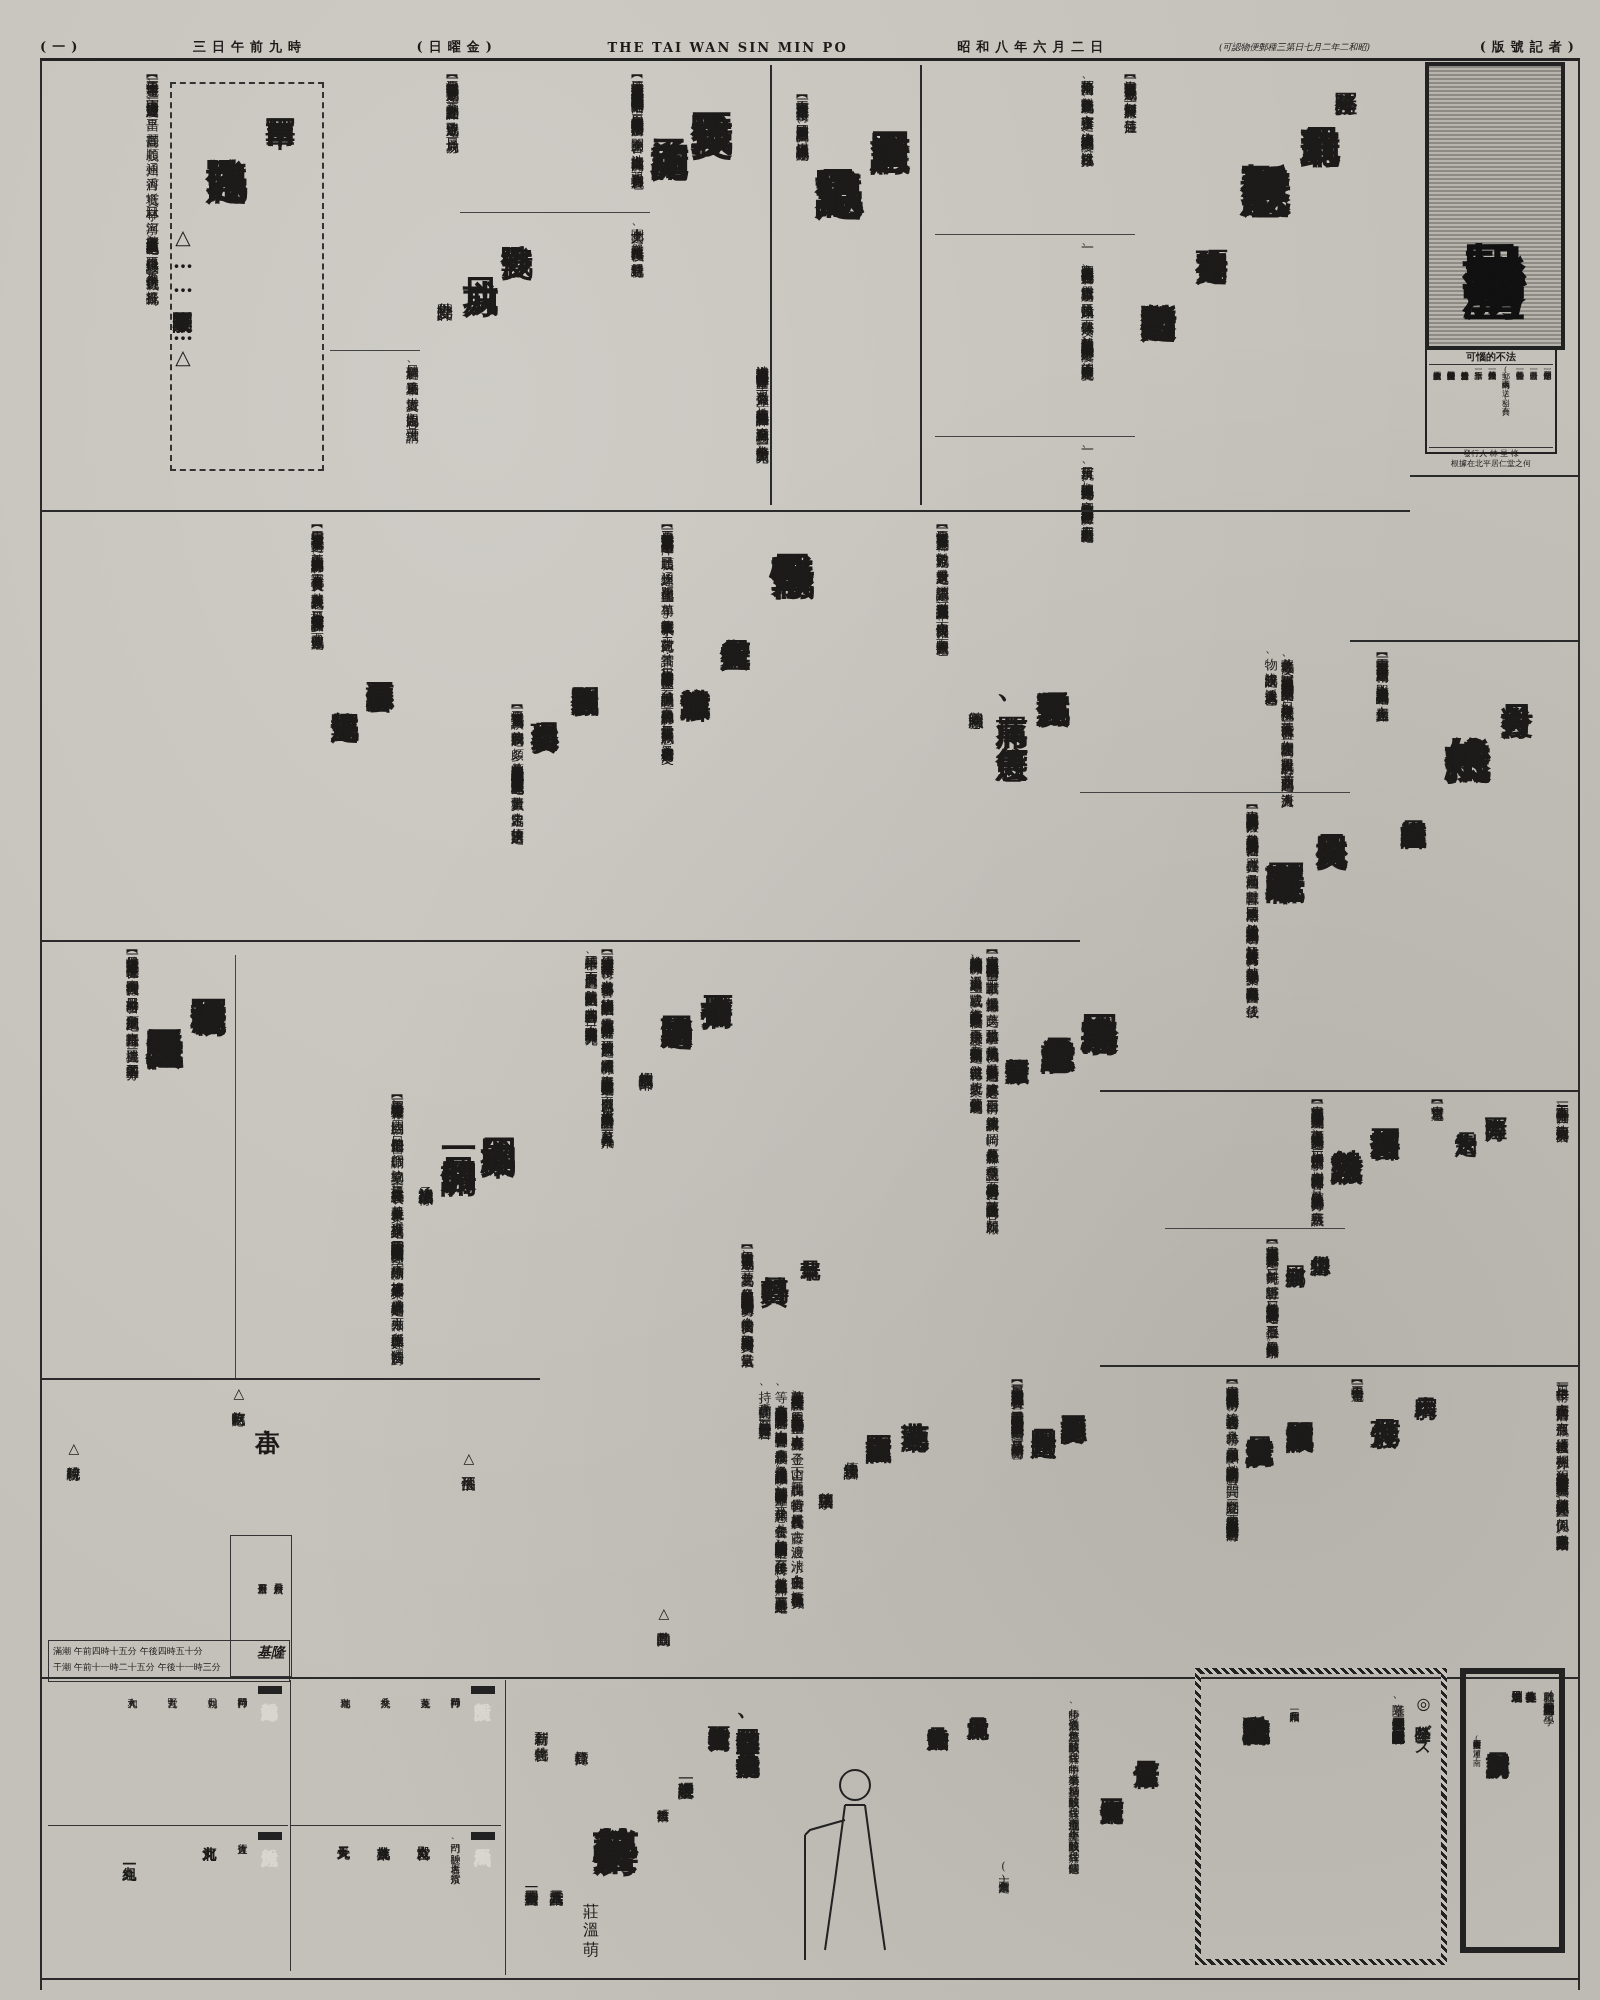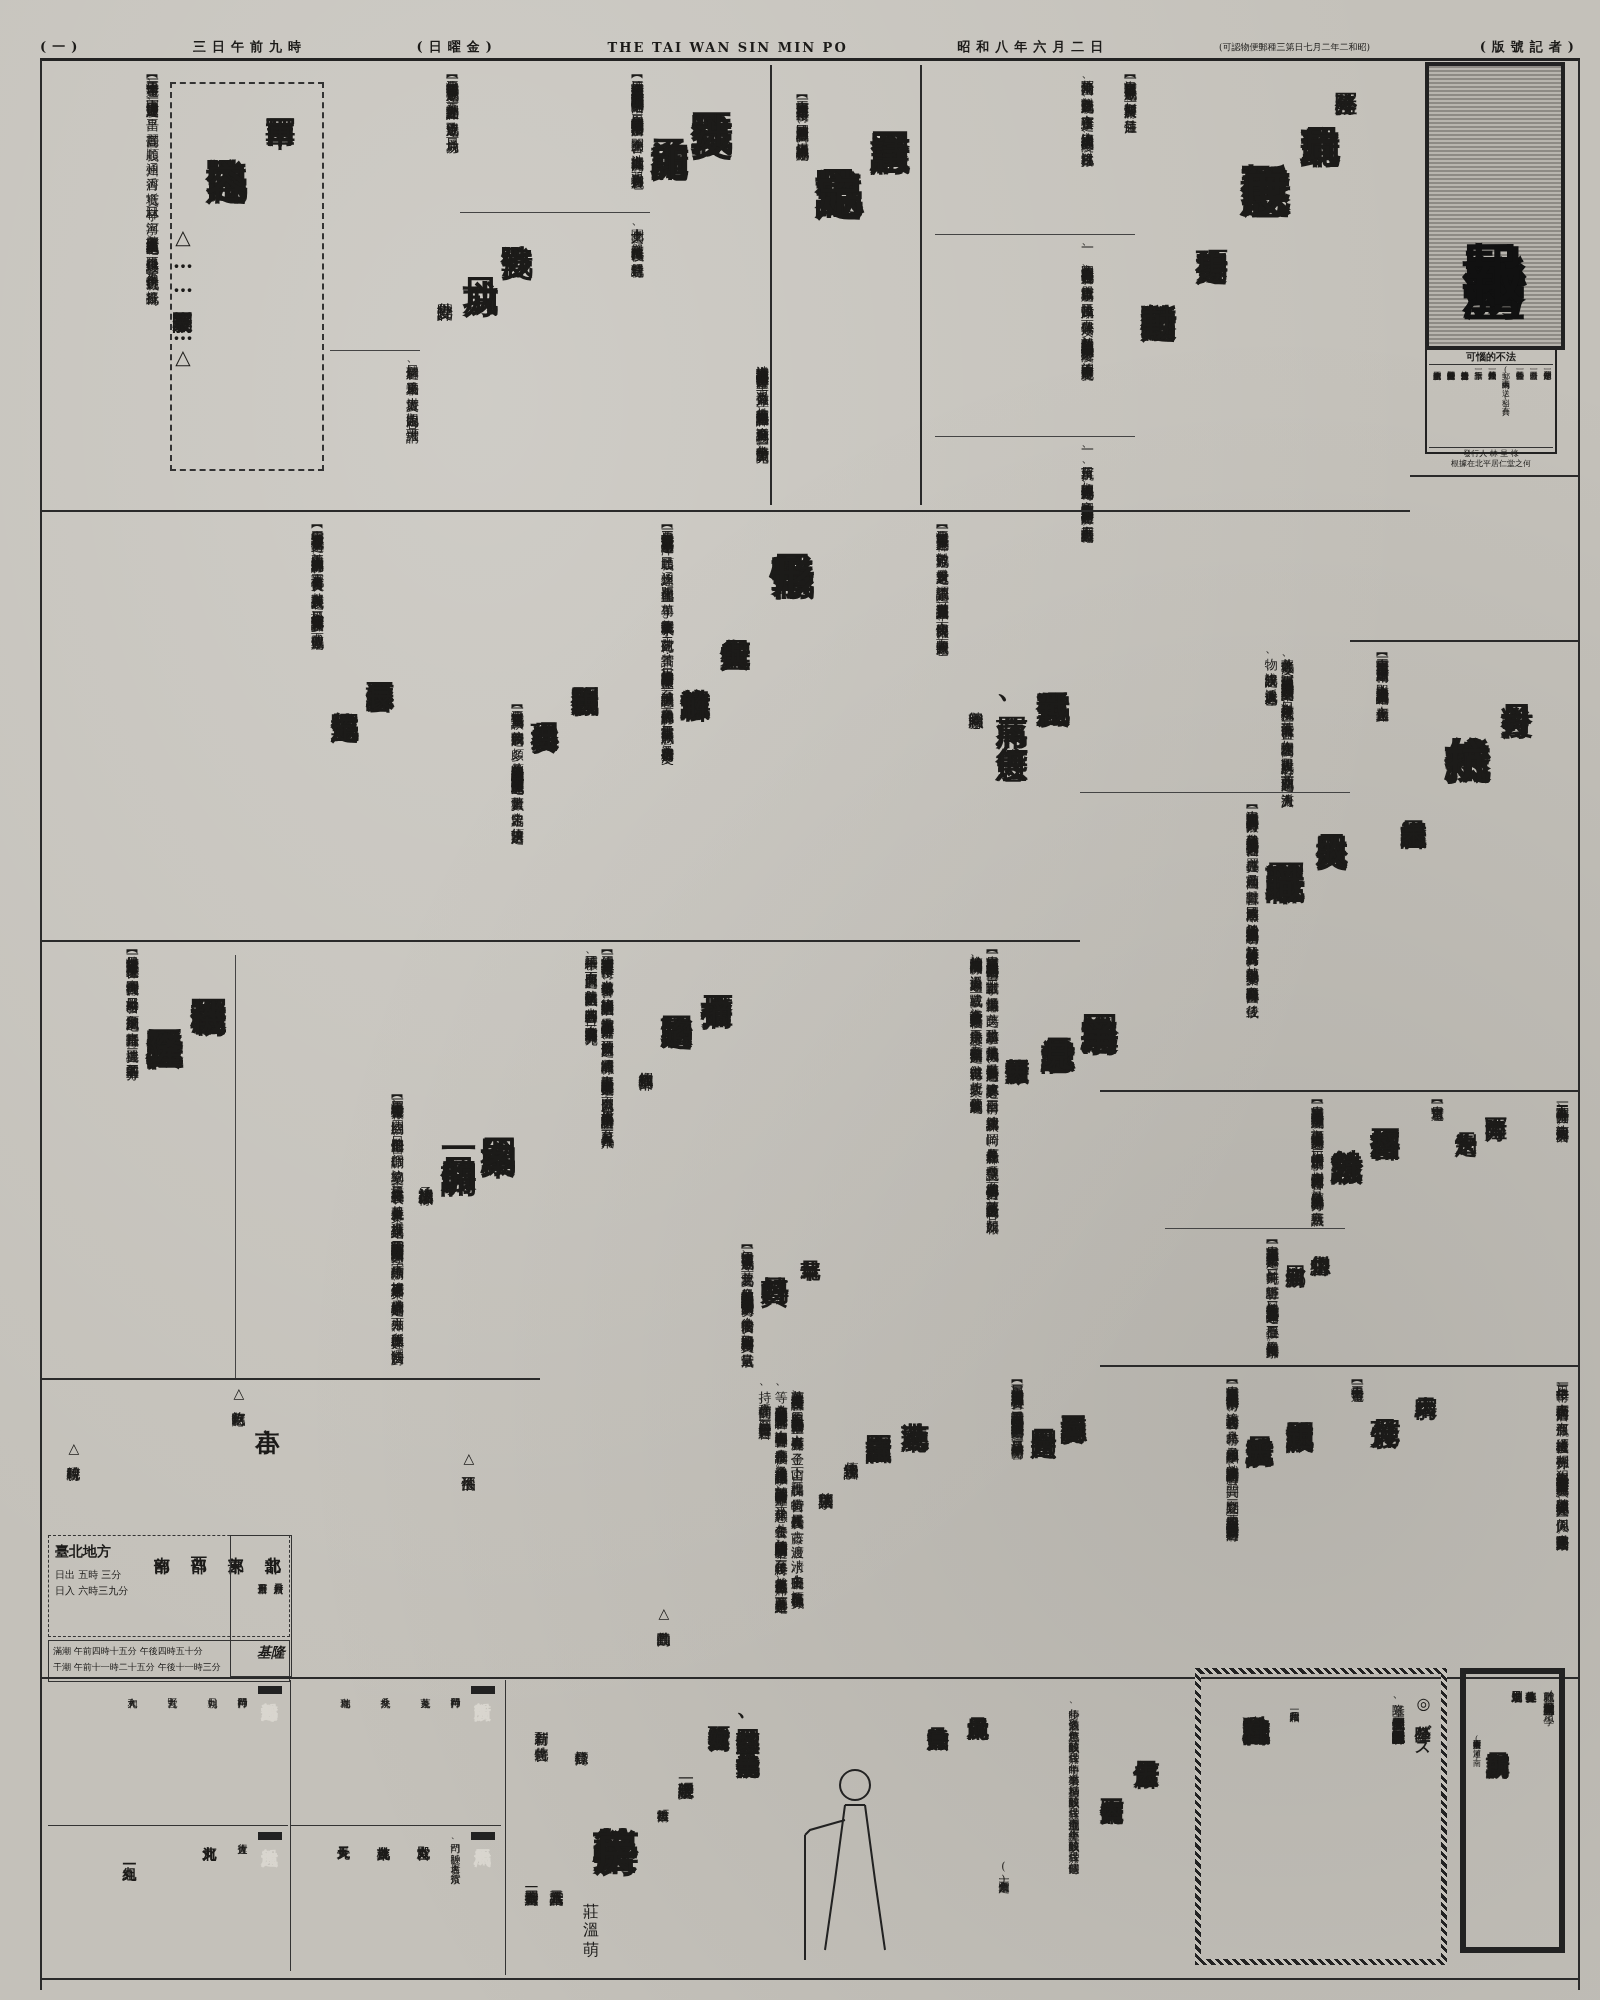--- a/index.html
+++ b/index.html
@@ -61,21 +61,21 @@
 <body>
 
 <div class="paper">
 
   <div class="masthead-bar">
     <span>(一)</span>
     <span>三日午前九時</span>
     <span>(日曜金)</span>
     <span style="letter-spacing:2px;">THE TAI WAN SIN MIN PO</span>
     <span>昭和八年六月二日</span>
-    <span style="font-size:9px;letter-spacing:0;font-weight:normal;">(可認物便郵種三第日七月二年二和昭)</span>
+    <span style="font-size:9px;letter-spacing:0;font-weight:normal;font-style:italic;">(可認物便郵種三第日七月二年二和昭)</span>
     <span>(版號記者)</span>
   </div>
 
   <div class="rule-v" style="left:40px;top:60px;height:1930px;"></div>
   <div class="rule-v" style="left:1578px;top:60px;height:1930px;"></div>
 
   <div class="logo-box">
     <div class="v logo-text">臺灣新民報</div>
   </div>
   <div class="logo-info">
@@ -229,29 +229,20 @@
   <div class="abs v body-text" style="left:545px;top:1240px;height:130px;width:210px;"><span>【天津一日發電通】</span><span>依停戰協定成立、華北之貿易、全般的呈好轉氣運爲輸入品大宗之綿糸布現出自滿洲事變勃發以來之商勢、今後治安若回復、能取締排日運動則今後賣買、當呈活氣云。</span></div>
 
   <div class="rule-h" style="left:40px;top:1378px;width:500px;"></div>
 
   <div class="abs v hl" style="left:255px;top:1410px;font-size:24px;">小言</div>
   <div class="abs v body-small" style="left:225px;top:1385px;height:140px;width:22px;font-size:14px;">△何應欽吃虧</div>
   <div class="abs v body-small" style="left:60px;top:1440px;height:120px;width:22px;font-size:14px;">△脫稅何時絕</div>
   <div class="abs v body-small" style="left:455px;top:1450px;height:120px;width:22px;font-size:14px;">△可惱的不法</div>
   <div class="abs v body-small" style="left:650px;top:1605px;height:120px;width:22px;font-size:14px;">△高義的蠢動</div>
 
-  <div class="abs" style="left:48px;top:1535px;width:240px;height:100px;border:1px dashed #333;">
-    <div class="abs v hl" style="right:8px;top:8px;font-size:16px;">北部</div>
-    <div class="abs v hl" style="right:45px;top:8px;font-size:16px;">東部</div>
-    <div class="abs v hl" style="right:82px;top:8px;font-size:16px;">西部</div>
-    <div class="abs v hl" style="right:119px;top:8px;font-size:16px;">南部</div>
-    <div class="abs hl" style="left:6px;top:8px;font-size:14px;">臺北地方</div>
-    <div class="abs" style="left:6px;top:32px;font-size:10px;"><span>日出</span> <span>五時 三分</span></div>
-    <div class="abs" style="left:6px;top:48px;font-size:10px;"><span>日入</span> <span>六時三九分</span></div>
-  </div>
   <div class="abs" style="left:48px;top:1640px;width:240px;height:40px;border:1px solid #333;font-size:9px;">
     <div class="abs hl" style="right:4px;top:4px;font-size:14px;font-style:italic;">基隆</div>
     <div class="abs" style="left:4px;top:4px;">滿潮 午前四時十五分 午後四時五十分</div>
     <div class="abs" style="left:4px;top:20px;">干潮 午前十一時二十五分 午後十一時三分</div>
   </div>
   <div class="abs" style="left:230px;top:1535px;width:60px;height:140px;border:1px solid #333;">
     <div class="abs v" style="right:6px;top:40px;font-size:10px;">新曆六月二日</div>
     <div class="abs v" style="right:22px;top:40px;font-size:10px;">舊曆五月十日</div>
   </div>
 

